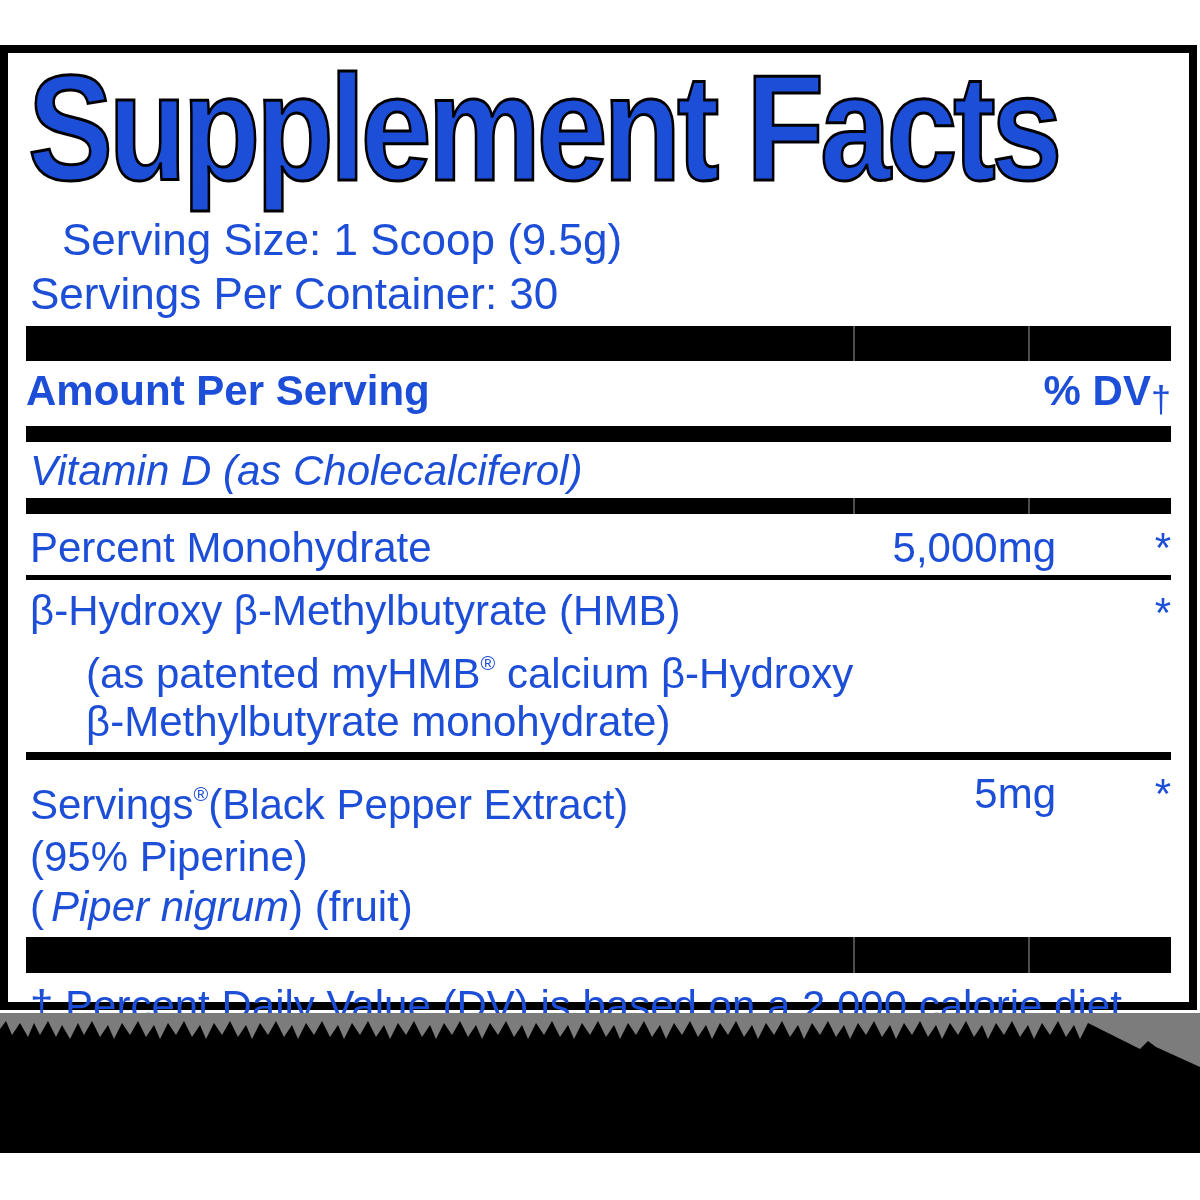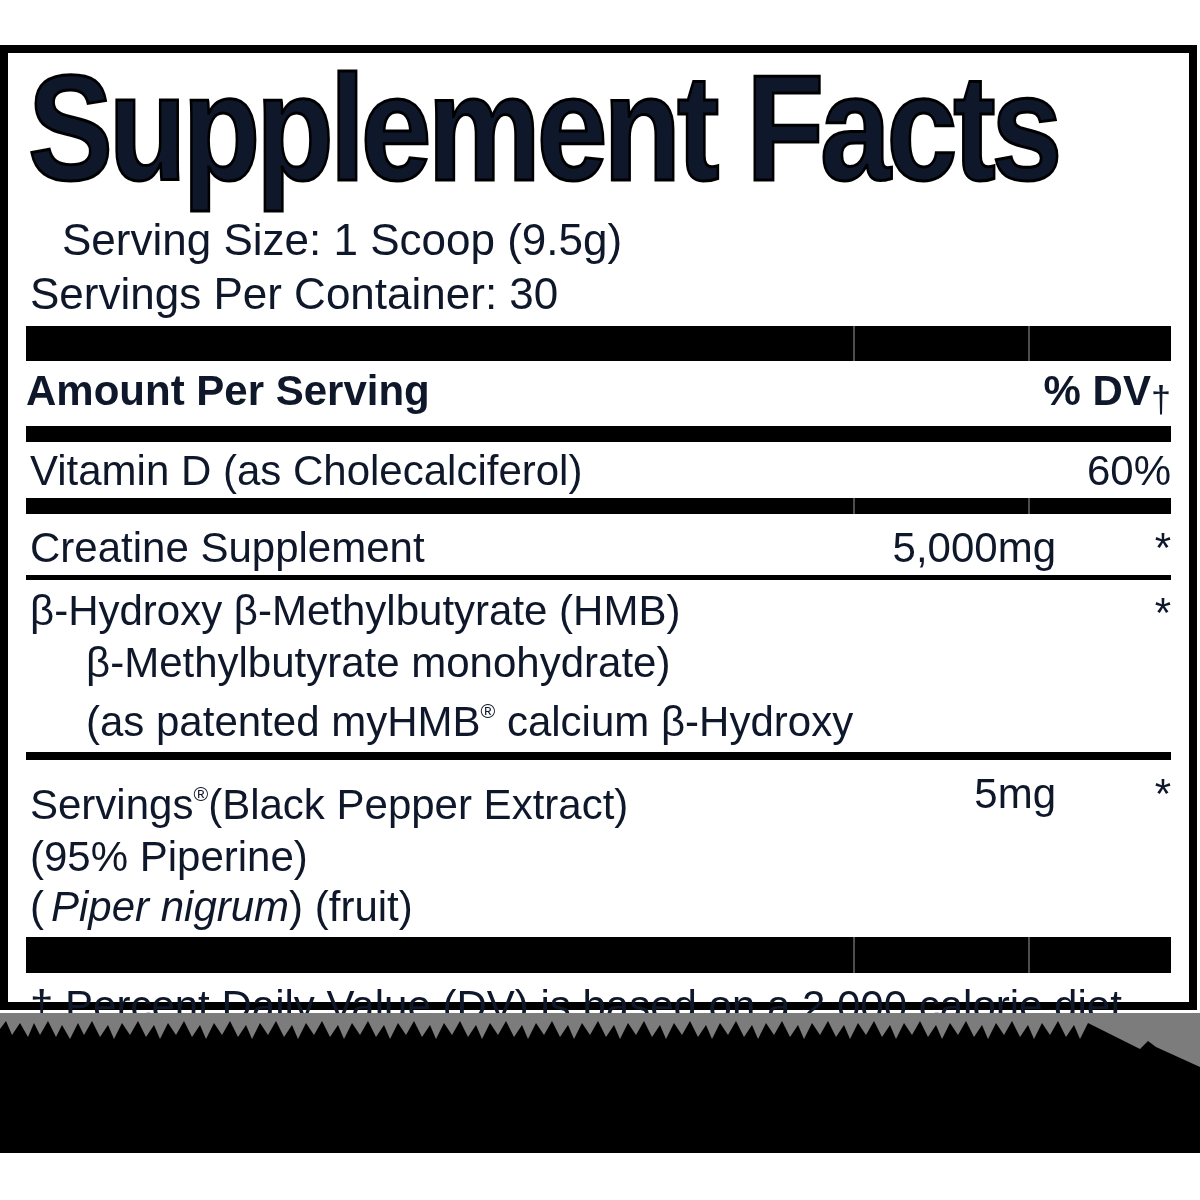--- a/index.html
+++ b/index.html
@@ -1,17 +1,17 @@
 <!DOCTYPE html>
 <html><head>
 <meta charset="utf-8">
 <style>
   html,body{margin:0;padding:0;background:#fff;}
   .stage{position:relative;width:1200px;height:1200px;background:#fff;overflow:hidden;
-         font-family:"Liberation Sans", sans-serif;color:#0f172a;}
+         font-family:"Liberation Sans", sans-serif;color:#1d4ed8;}
   .panel{position:absolute;left:0;top:45px;width:1197px;height:965px;box-sizing:border-box;
          border:8px solid #000;background:#fff;padding:0 18px;}
   .title{margin:0 0 0 2px;font-size:150px;line-height:150px;font-weight:bold;
          letter-spacing:-5px;transform:scaleX(0.85);transform-origin:left center;
          -webkit-text-stroke:3px #000;white-space:nowrap;}
   .serving{font-size:44px;line-height:54px;margin-left:4px;}
   .serving.first{margin-top:10px;margin-left:36px;}
   .bar{position:relative;background:#000;width:100%;}
   .bar.thick{height:35px;}
   .bar.mid{height:16px;}
@@ -22,21 +22,21 @@
   .sep{position:absolute;top:0;bottom:0;width:2px;background:#4d4d4d;}
   .sep.s1{left:827px;}
   .sep.s2{left:1002px;}
   .hdr{display:flex;justify-content:space-between;align-items:baseline;
        font-size:42px;line-height:46px;font-weight:bold;margin-top:7px;text-align:right;}
   .hdr .dagger{font-weight:400;font-size:36px;vertical-align:-7px;}
   .row{display:flex;align-items:flex-start;font-size:42px;line-height:52px;}
   .row .name{flex:1;margin-left:4px;}
   .row .amt{width:320px;text-align:right;white-space:nowrap;}
   .row .dv{width:115px;text-align:right;white-space:nowrap;}
-  .row.m3{margin-top:3px;} .row.m8{margin-top:8px;} .row.m7{margin-top:7px;} .row.m6{margin-top:8px;}
+  .row.m3{margin-top:3px;font-style:italic;} .row.m8{margin-top:8px;} .row.m7{margin-top:7px;} .row.m6{margin-top:8px;}
   .subline{font-size:42px;line-height:48px;margin-left:4px;}
   .subline.indent{padding-left:56px;}
   sup.reg{font-size:20px;vertical-align:18px;letter-spacing:0;}
   .rule5{height:5px;background:#000;margin-top:1px;}
   .rule8{height:8px;background:#000;margin-top:6px;}
   .hmb .name, .hmb .amt{line-height:48px;}
   .fn{font-size:42px;line-height:50px;margin-left:4px;}
   .fn.first{margin-top:8px;}
   .torn{position:absolute;left:0;top:1013px;width:1200px;height:140px;display:block;}
   i.em{font-style:italic;margin-left:7px;}
@@ -59,44 +59,43 @@
 
     <div class="hdr">
       <span>Amount Per Serving</span>
       <span><span>% DV</span><span class="dagger">†</span></span>
     </div>
 
     <div class="bar mid t-b"></div>
 
     <div class="row m3">
       <span class="name">Vitamin D (as Cholecalciferol)</span>
-      <span class="dv">60%</span>
     </div>
 
     <div class="bar mid t-c">
       <i class="sep s1"></i>
       <i class="sep s2"></i>
     </div>
 
     <div class="row m8">
-      <span class="name">Creatine Supplement</span>
+      <span class="name">Percent Monohydrate</span>
       <span class="amt">5,000mg</span>
       <span class="dv">*</span>
     </div>
 
     <div class="rule5"></div>
 
     <div class="row m7 hmb">
       <span class="name">β-Hydroxy β-Methylbutyrate (HMB)</span>
       <span class="dv">*</span>
     </div>
-    <div class="subline indent">β-Methylbutyrate monohydrate)</div>
     <div class="subline indent">
       <span>(as patented myHMB</span><sup class="reg">®</sup><span> calcium β-Hydroxy</span>
     </div>
+    <div class="subline indent">β-Methylbutyrate monohydrate)</div>
 
     <div class="rule8"></div>
 
     <div class="row m6">
       <span class="name"><span>Servings</span><sup class="reg">®</sup><span>(Black Pepper Extract) (95% Piperine)</span></span>
       <span class="amt">5mg</span>
       <span class="dv">*</span>
     </div>
     <div class="subline">
       <span>(</span><i class="em">Piper nigrum</i><span>) (fruit)</span>

